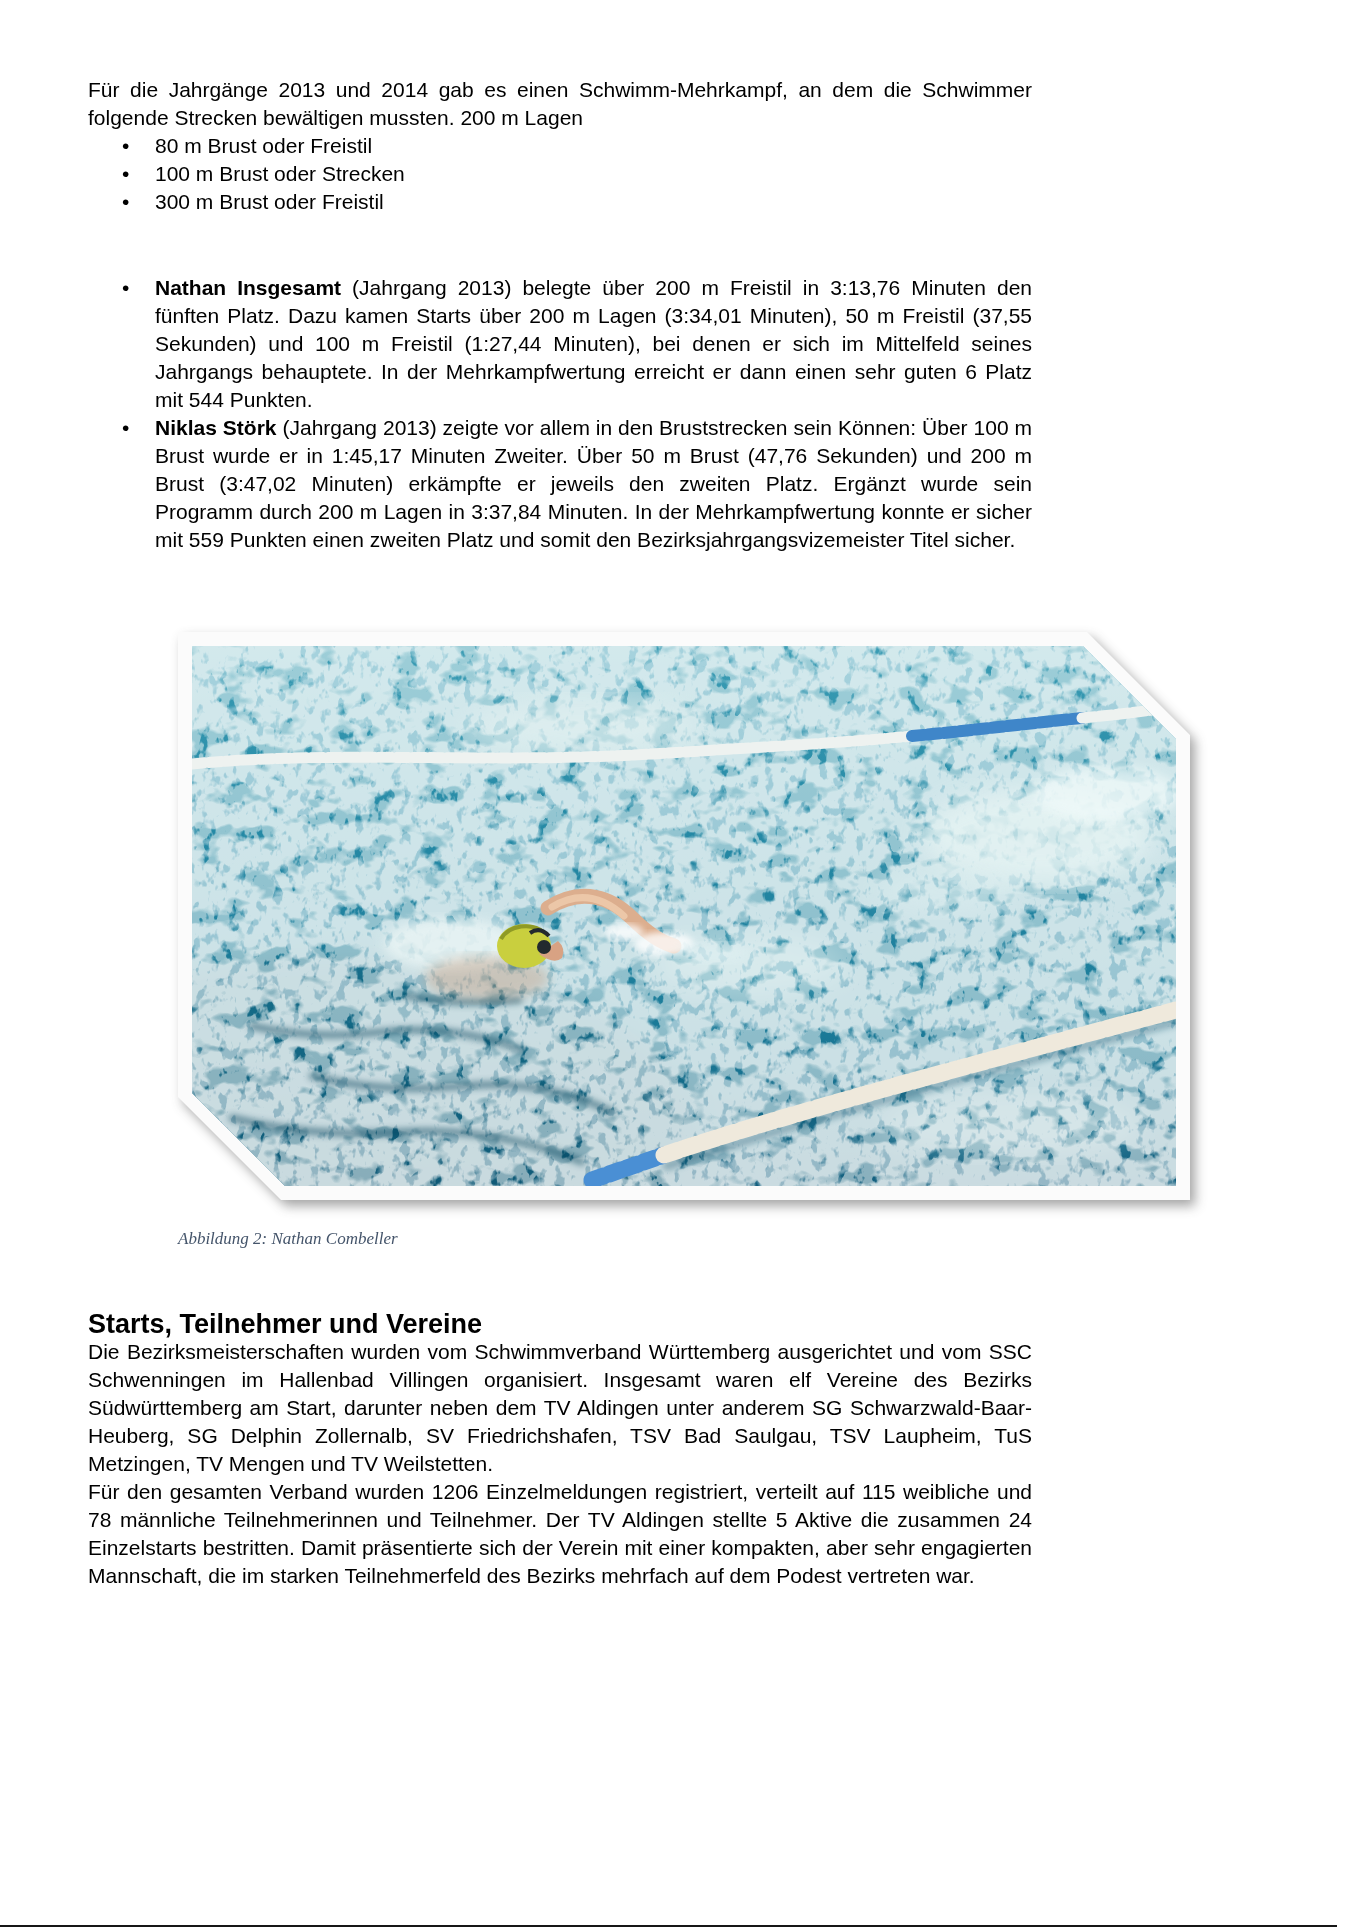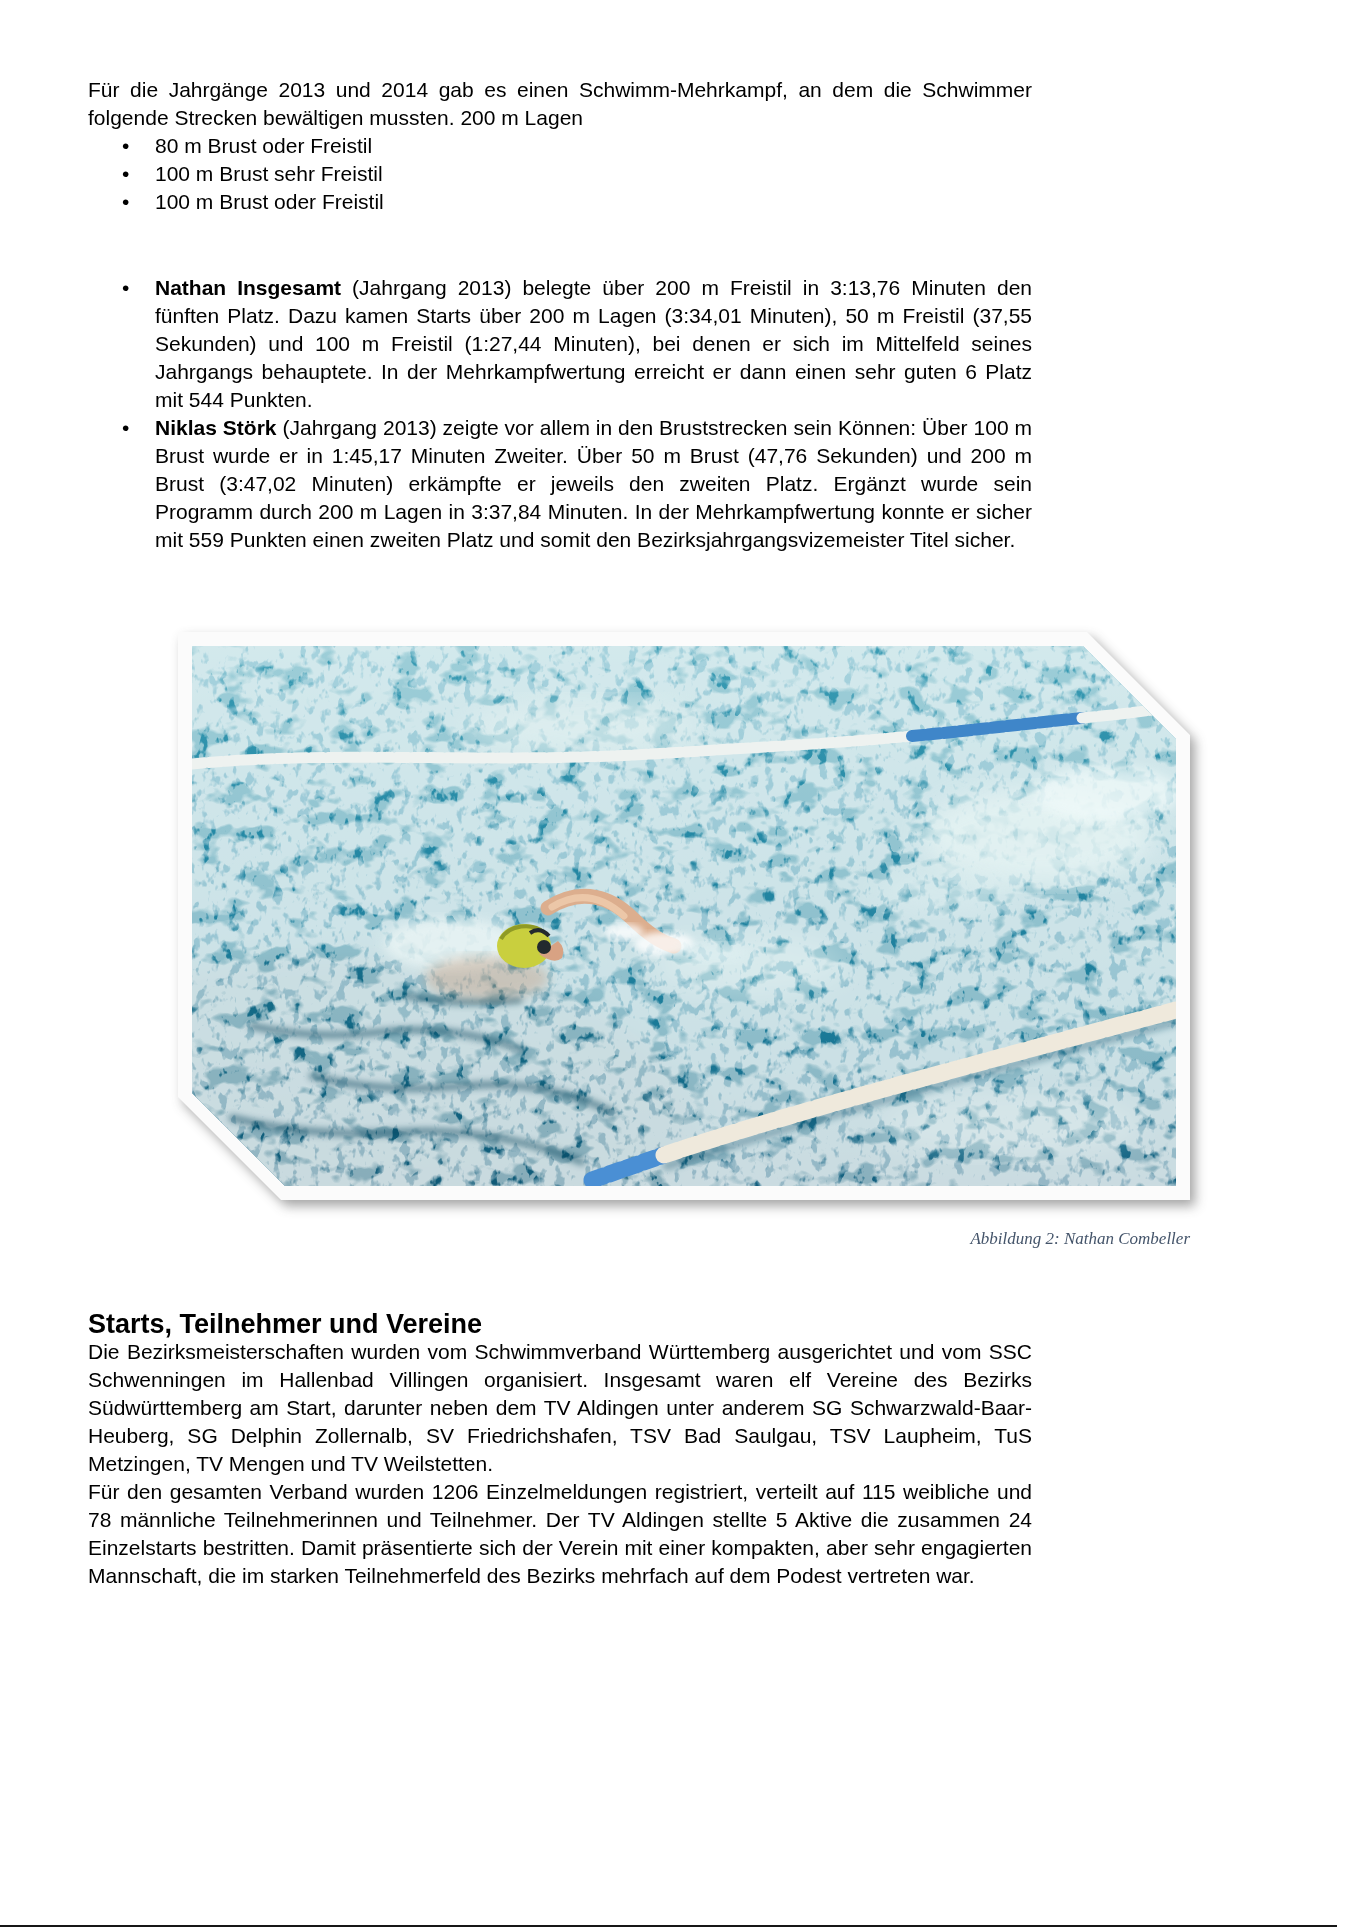--- a/index.html
+++ b/index.html
@@ -48,21 +48,21 @@
   }
   svg.photo {
     display:block;
     width:984px; height:540px;
     clip-path:polygon(0 0, calc(100% - 93px) 0, 100% 93px, 100% 100%, 93px 100%, 0 calc(100% - 93px));
   }
   .caption {
     margin-left:90px;
     width:1012px;
     margin-top:28px;
-    text-align:right;
+    text-align:left;
     font-family:"Liberation Serif","DejaVu Serif",serif;
     font-style:italic;
     font-size:17px;
     line-height:22px;
     color:#44546A;
   }
   .section-heading {
     margin-top:60px;
     font-weight:bold;
   }
@@ -81,25 +81,25 @@
 
     <p class="para">Für die Jahrgänge 2013 und 2014 gab es einen Schwimm-Mehrkampf, an dem die Schwimmer folgende Strecken bewältigen mussten. 200 m Lagen</p>
 
     <ul class="doclist">
       <li>
         <span class="marker">•</span>
         <span>80 m Brust oder Freistil</span>
       </li>
       <li>
         <span class="marker">•</span>
-        <span>100 m Brust sehr Freistil</span>
-      </li>
-      <li>
-        <span class="marker">•</span>
-        <span>100 m Brust oder Freistil</span>
+        <span>100 m Brust oder Strecken</span>
+      </li>
+      <li>
+        <span class="marker">•</span>
+        <span>300 m Brust oder Freistil</span>
       </li>
     </ul>
 
 
     <ul class="doclist athlete-list">
       <li>
         <span class="marker">•</span>
         <b>Nathan Insgesamt</b>
         <span>(Jahrgang 2013) belegte über 200 m Freistil in 3:13,76 Minuten den fünften Platz. Dazu kamen Starts über 200 m Lagen (3:34,01 Minuten), 50 m Freistil (37,55 Sekunden) und 100 m Freistil (1:27,44 Minuten), bei denen er sich im Mittelfeld seines Jahrgangs behauptete. In der Mehrkampfwertung erreicht er dann einen sehr guten 6 Platz mit 544 Punkten.</span>
       </li>

